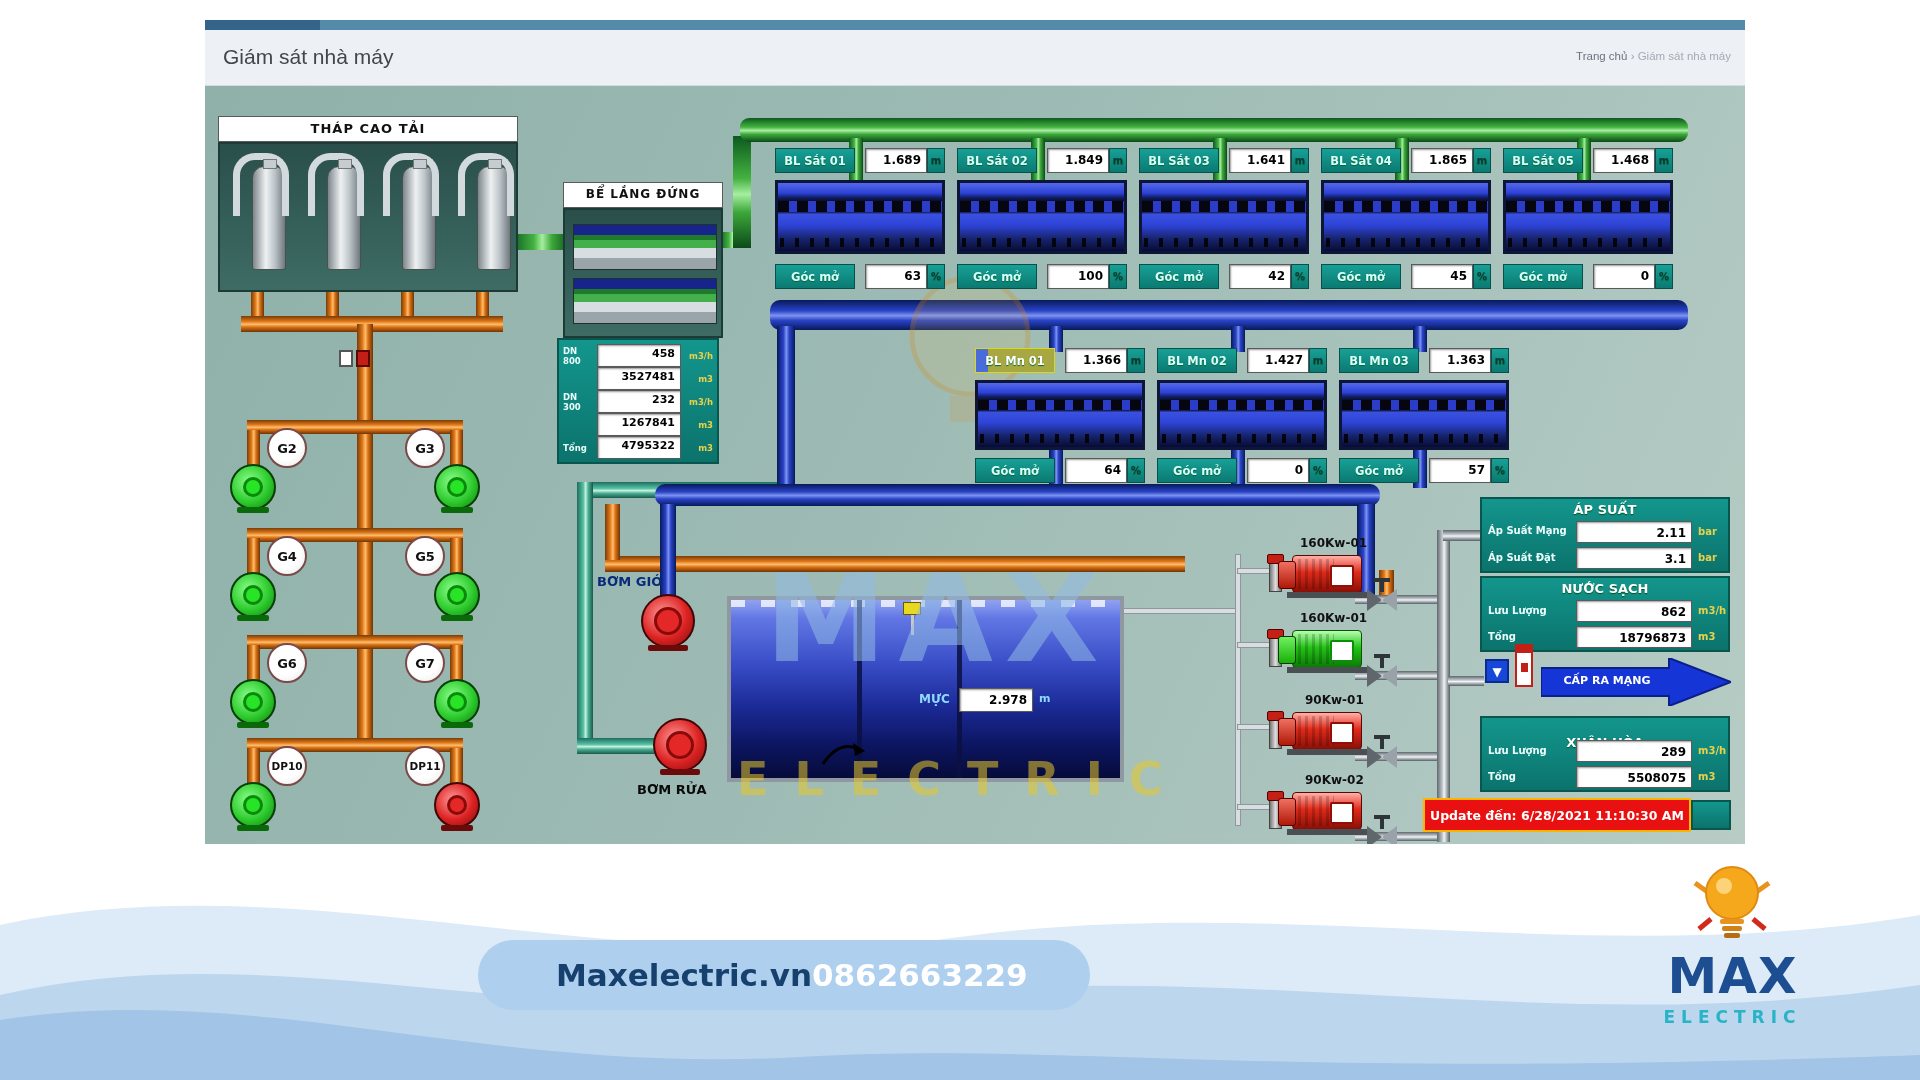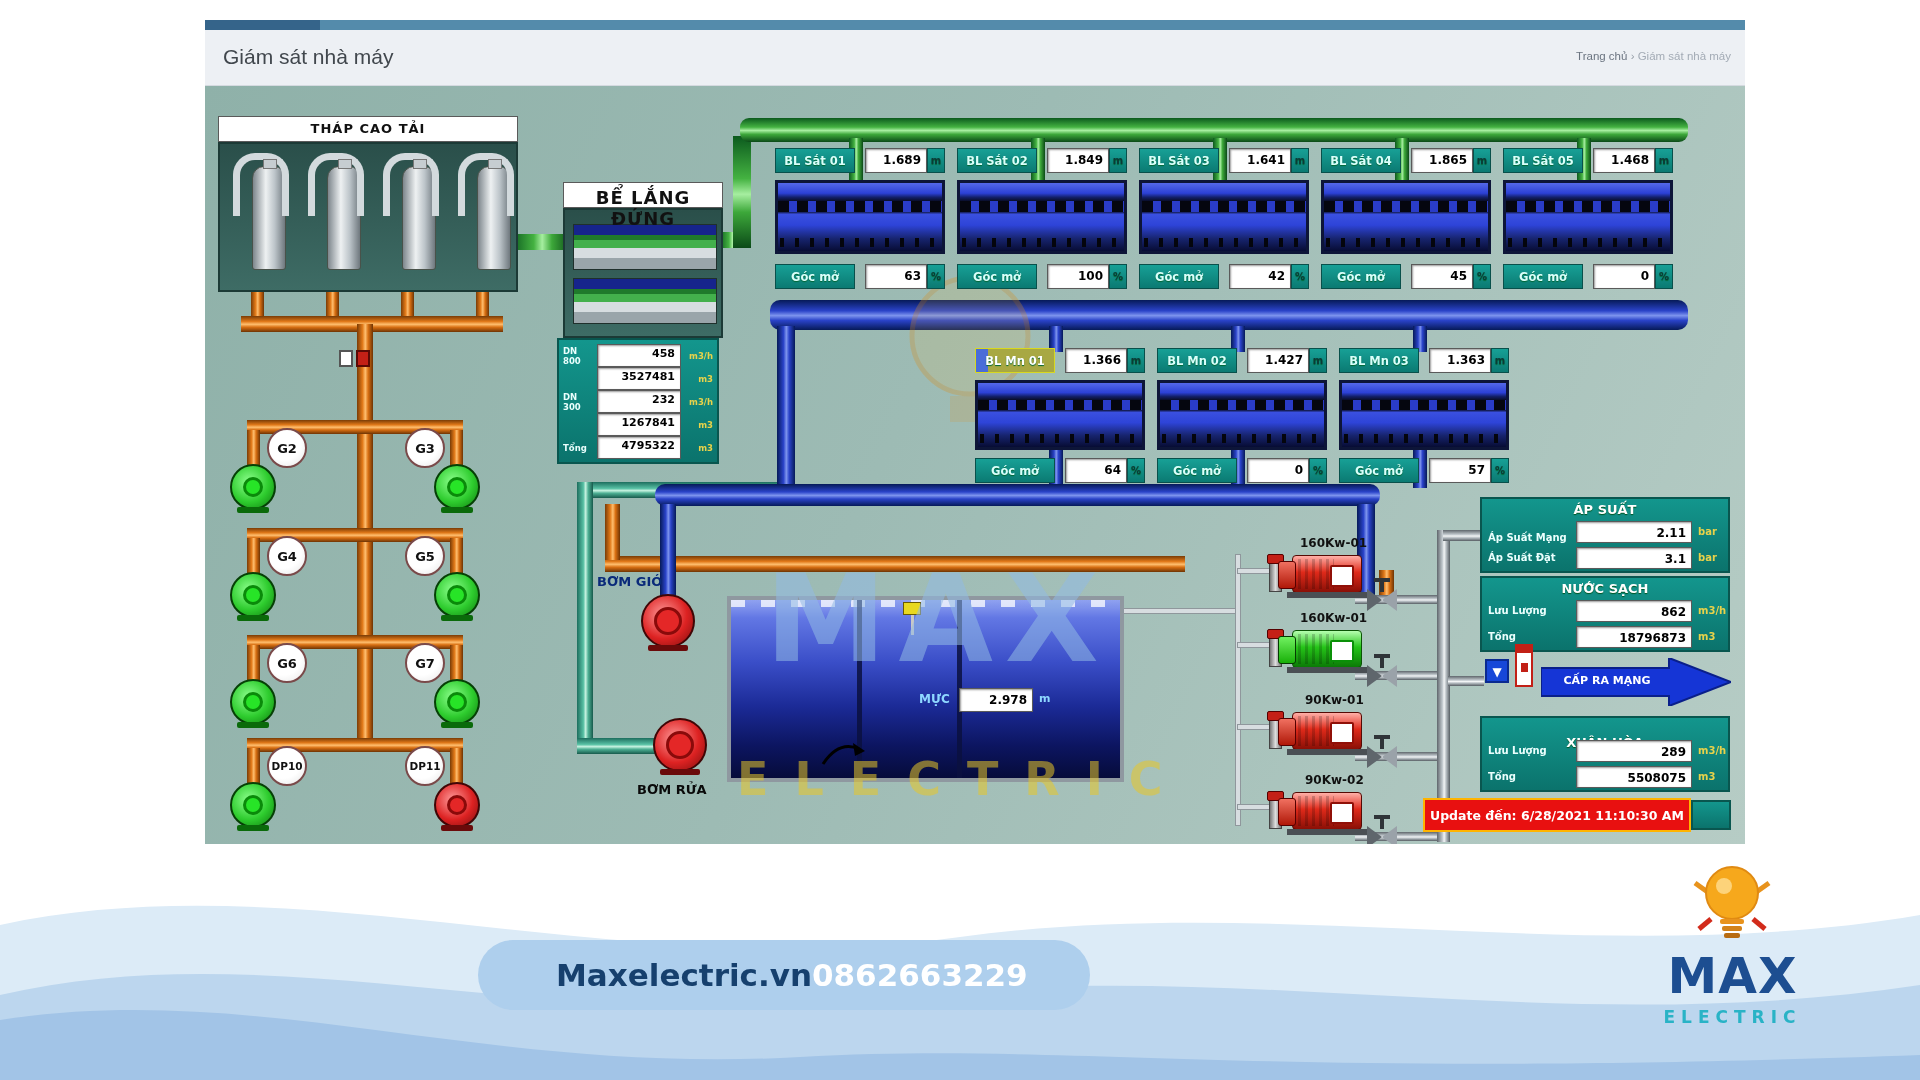--- a/index.html
+++ b/index.html
@@ -166,21 +166,21 @@
 
   <div class="abs ph-o" style="left:42px;top:652px;width:216px;height:14px;z-index:2"></div>
   <div class="abs pv-o" style="left:42px;top:662px;width:13px;height:36px;z-index:2"></div>
   <div class="abs pv-o" style="left:245px;top:662px;width:13px;height:36px;z-index:2"></div>
   <div class="abs ctag" style="left:62px;top:660px;width:40px;height:40px;font-size:10.5px;z-index:5">DP10</div>
   <div class="abs ctag" style="left:200px;top:660px;width:40px;height:40px;font-size:10.5px;z-index:5">DP11</div>
   <div class="abs gpump" style="left:25px;top:696px;width:46px;height:46px;z-index:4"></div>
   <div class="abs gpump red" style="left:229px;top:696px;width:46px;height:46px;z-index:4"></div>
 
   <div class="abs pv-g" style="left:306px;top:148px;width:60px;height:16px;z-index:2"></div>
-  <div class="abs wlabel" style="left:358px;top:96px;width:160px;height:26px;font-size:18px;z-index:5">BỂ LẮNG ĐỨNG</div>
+  <div class="abs wlabel" style="left:358px;top:96px;width:160px;height:26px;font-size:12px;z-index:5">BỂ LẮNG ĐỨNG</div>
   <div class="abs twpanel" style="left:358px;top:122px;width:160px;height:130px;z-index:4">
     <div class="abs vessel" style="left:8px;top:14px;width:144px;height:46px"></div>
     <div class="abs vessel" style="left:8px;top:68px;width:144px;height:46px"></div>
   </div>
   <div class="abs pv-g" style="left:514px;top:146px;width:26px;height:16px;z-index:2"></div>
   <div class="abs ph-g" style="left:528px;top:50px;width:18px;height:112px;border-radius:0;z-index:2"></div>
 
   <div class="abs panel" style="left:352px;top:252px;width:162px;height:126px;z-index:4;padding:4px 4px">
     <div style="display:flex;height:23px;align-items:center">
       <span class="plabel" style="width:34px;font-size:8.5px">DN 800</span>
@@ -385,21 +385,21 @@
       <b></b>
       <u></u>
     </div>
 
   <div class="abs pv-gr" style="left:1232px;top:444px;width:13px;height:312px;z-index:2"></div>
   <div class="abs ph-gr" style="left:1238px;top:444px;width:50px;height:11px;z-index:2"></div>
   <div class="abs ph-gr" style="left:1243px;top:590px;width:36px;height:10px;z-index:2"></div>
 
   <div class="abs panel" style="left:1275px;top:411px;width:250px;height:76px;z-index:6">
     <div class="ptitle" style="padding-top:3px">ÁP SUẤT</div>
-    <div class="abs plabel" style="left:6px;top:33px;width:86px">Áp Suất Mạng</div>
+    <div class="abs plabel" style="left:6px;top:26px;width:86px">Áp Suất Mạng</div>
     <div class="abs vbox" style="left:94px;top:22px;width:116px;height:22px">2.11</div>
     <div class="abs punit" style="left:216px;top:27px;width:30px">bar</div>
     <div class="abs plabel" style="left:6px;top:53px;width:86px">Áp Suất Đặt</div>
     <div class="abs vbox" style="left:94px;top:48px;width:116px;height:22px">3.1</div>
     <div class="abs punit" style="left:216px;top:53px;width:30px">bar</div>
   </div>
   <div class="abs panel" style="left:1275px;top:490px;width:250px;height:76px;z-index:6">
     <div class="ptitle" style="padding-top:3px">NƯỚC SẠCH</div>
     <div class="abs plabel" style="left:6px;top:27px;width:86px">Lưu Lượng</div>
     <div class="abs vbox" style="left:94px;top:22px;width:116px;height:22px">862</div>

